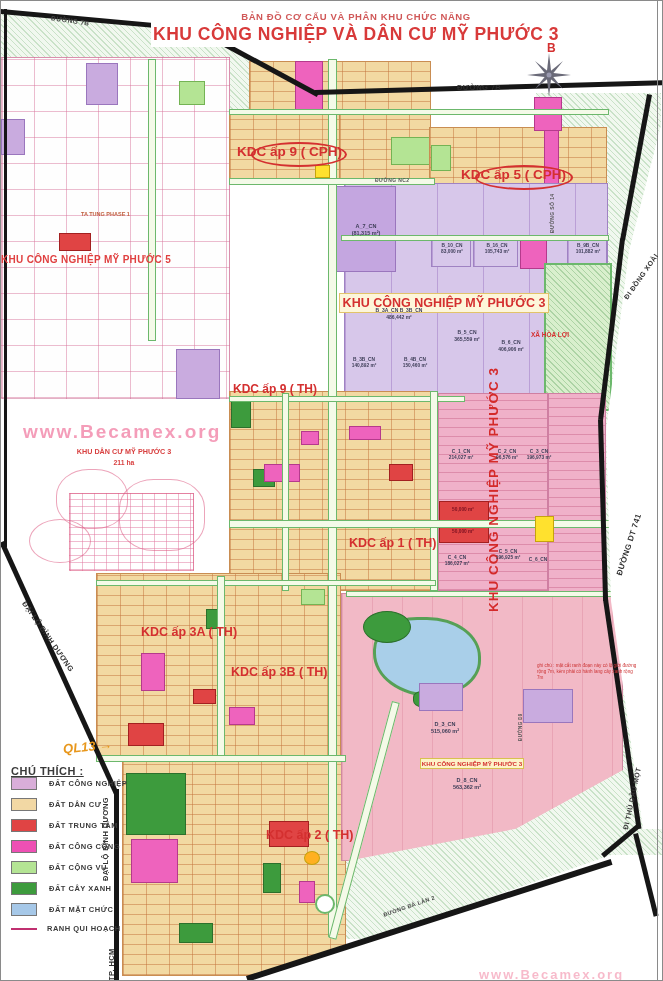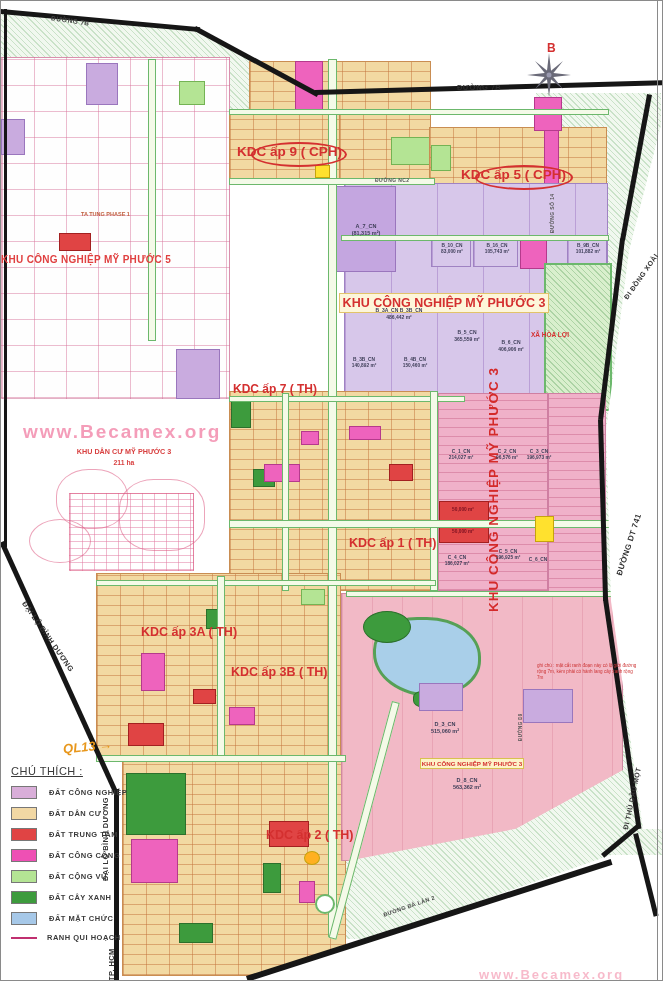--- a/index.html
+++ b/index.html
@@ -140,20 +140,24 @@
   <div class="bk" style="left:113px;top:788px;width:5px;height:193px;"></div>
   <div class="bk" style="left:651px;top:94px;width:148px;height:5px;transform:rotate(100.5deg);"></div>
   <div class="bk" style="left:624px;top:238px;width:182px;height:5px;transform:rotate(96.9deg);"></div>
   <div class="bk" style="left:602px;top:418px;width:182px;height:5px;transform:rotate(88.4deg);"></div>
   <div class="bk" style="left:607px;top:598px;width:232px;height:5px;transform:rotate(81.7deg);"></div>
   <div class="bk" style="left:640px;top:826px;width:48px;height:5px;transform:rotate(140deg);"></div>
   <div class="bk" style="left:637px;top:832px;width:85px;height:5px;transform:rotate(76deg);"></div>
   <div class="bk" style="left:245px;top:975px;width:383px;height:6px;transform:rotate(-17.8deg);"></div>
   <div class="abs" style="left:656px;top:0;width:1px;height:981px;background:#8a8a8a;"></div>
 
+  <div class="abs" style="left:150px;top:8px;width:410px;text-align:center;background:#fff;padding:2px 0;">
+    <div style="font-size:9.5px;font-weight:bold;color:#d05858;letter-spacing:.6px;">BẢN ĐỒ CƠ CẤU VÀ PHÂN KHU CHỨC NĂNG</div>
+    <div style="font-size:17.5px;font-weight:bold;color:#d83a3a;letter-spacing:.5px;margin-top:2px;">KHU CÔNG NGHIỆP VÀ DÂN CƯ  MỸ PHƯỚC 3</div>
+  </div>
 
   <div class="rlabel" style="left:546px;top:40px;font-size:12px;">B</div>
   <svg class="abs" style="left:526px;top:52px;" width="44" height="44" viewBox="0 0 44 44">
     <g fill="#6a6a78">
       <polygon points="22,0 24.5,22 22,44 19.5,22"></polygon>
       <polygon points="0,22 22,19.5 44,22 22,24.5"></polygon>
       <polygon points="8,8 23,20 36,36 21,24"></polygon>
       <polygon points="36,8 24,23 8,36 20,21"></polygon>
     </g>
     <circle cx="22" cy="22" r="2.5" fill="#9a9ab0"></circle>
@@ -162,21 +166,21 @@
   <div class="rlabel" style="left:0;top:253px;font-size:10px;letter-spacing:.3px;color:#e04040;">KHU CÔNG NGHIỆP MỸ PHƯỚC 5</div>
   <div class="rlabel" style="left:338px;top:292px;width:208px;font-size:12.5px;text-align:center;background:#fdf6da;border:1px solid #e2c36a;padding:2px 0;">KHU CÔNG NGHIỆP MỸ PHƯỚC 3</div>
   <div class="abs" style="left:480px;top:386px;width:24px;height:205px;display:flex;align-items:center;justify-content:center;">
     <span class="vtext" style="font-size:13.5px;font-weight:bold;color:#d42a2a;letter-spacing:1px;white-space:nowrap;">KHU CÔNG NGHIỆP MỸ PHƯỚC 3</span>
   </div>
   <div class="rlabel" style="left:419px;top:757px;width:102px;font-size:6.2px;text-align:center;background:#fdf3c8;border:1px solid #d8c050;padding:1px 0;">KHU CÔNG NGHIỆP MỸ PHƯỚC 3</div>
   <div class="rlabel" style="left:236px;top:143px;font-size:13.5px;">KDC ấp 9 ( CPH)</div>
   <div class="oval" style="left:250px;top:141px;width:92px;height:21px;"></div>
   <div class="rlabel" style="left:460px;top:166px;font-size:13.5px;">KDC ấp 5 ( CPH)</div>
   <div class="oval" style="left:474px;top:164px;width:94px;height:21px;"></div>
-  <div class="rlabel" style="left:232px;top:381px;font-size:12px;">KDC ấp 7 ( TH)</div>
+  <div class="rlabel" style="left:232px;top:381px;font-size:12px;">KDC ấp 9 ( TH)</div>
   <div class="rlabel" style="left:348px;top:535px;font-size:12.5px;">KDC ấp 1 ( TH)</div>
   <div class="rlabel" style="left:140px;top:624px;font-size:12.5px;">KDC ấp 3A ( TH)</div>
   <div class="rlabel" style="left:230px;top:664px;font-size:12.5px;">KDC ấp 3B ( TH)</div>
   <div class="rlabel" style="left:244px;top:827px;font-size:12.5px;padding-left:21px;">KDC ấp 2 ( TH)</div>
   <div class="abs" style="left:58px;top:446px;width:130px;text-align:center;">
     <div style="font-size:7.2px;font-weight:bold;color:#d84040;">KHU DÂN CƯ MỸ PHƯỚC 3</div>
     <div style="font-size:6.8px;font-weight:bold;color:#d84040;margin-top:3px;">211 ha</div>
   </div>
   <div class="rlabel" style="left:530px;top:330px;font-size:6.5px;">XÃ HÒA LỢI</div>
   <div class="abs" style="left:80px;top:210px;font-size:5.5px;font-weight:bold;color:#c06040;white-space:nowrap;">TA TUNG PHASE 1</div>
@@ -229,21 +233,21 @@
 196,925 m²</div>
   <div class="plabel" style="left:522px;top:556px;width:30px;font-size:4.8px;">C_6_CN</div>
   <div class="plabel" style="left:418px;top:720px;width:52px;font-size:5.5px;">D_3_CN
 515,060 m²</div>
   <div class="plabel" style="left:438px;top:776px;width:56px;font-size:5.5px;">D_8_CN
 563,362 m²</div>
   <div class="plabel" style="left:440px;top:506px;width:44px;font-size:4.8px;color:#7a1020;">50,000 m²</div>
   <div class="plabel" style="left:440px;top:528px;width:44px;font-size:4.8px;color:#7a1020;">50,000 m²</div>
 
   <div class="abs" style="left:10px;top:764px;width:145px;">
-    <div style="font-size:11px;font-weight:normal;color:#3a3a3a;text-decoration:underline;margin-bottom:9px;letter-spacing:.5px;">CHÚ THÍCH :</div>
+    <div style="font-size:11px;font-weight:bold;color:#3a3a3a;text-decoration:underline;letter-spacing:.5px;">CHÚ THÍCH :</div>
     <div class="legend-row">
       <span class="legend-swatch" style="background: rgb(217, 174, 217);"></span>
       <span class="legend-label">ĐẤT CÔNG NGHIỆP</span>
     </div>
     <div class="legend-row">
       <span class="legend-swatch" style="background: rgb(242, 216, 164);"></span>
       <span class="legend-label">ĐẤT DÂN CƯ</span>
     </div>
     <div class="legend-row">
       <span class="legend-swatch" style="background: rgb(224, 68, 68);"></span>

